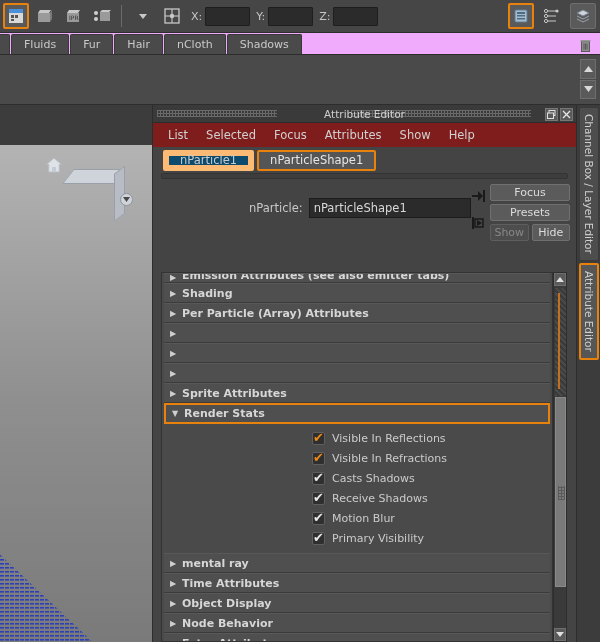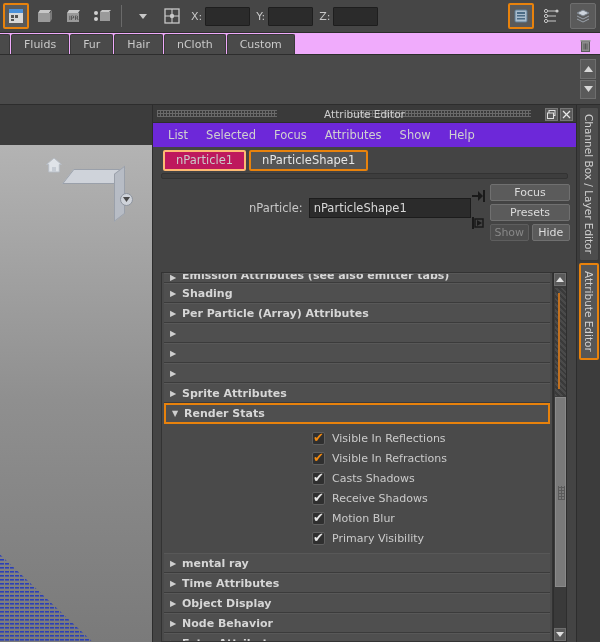--- a/index.html
+++ b/index.html
@@ -130,32 +130,32 @@
   .grip-r { left: 198px; width: 180px; }
   .ae-title-text { color: #cfcfcf; font-size: 10.5px; position: relative; z-index:2; }
   .wbtns { position: absolute; right: 3px; top: 3px; display: flex; gap: 2px; z-index: 3;}
   .wbtn {
     width: 13px; height: 13px; background: #5a5a5a; border: 1px solid #777;
     display: flex; align-items: center; justify-content: center;
     color: #e0e0e0; font-size: 9px; line-height: 1;
   }
   .ae-menubar {
     height: 24px; display: flex; align-items: center; padding-left: 8px;
-    background: #6d28d9; gap: 4px;
+    background: #7f1d1d; gap: 4px;
   }
   .menu-item {
     color: #d0d0d0; font-size: 11.5px; padding: 2px 7px;
   }
   .ae-tabs {
     height: 26px; display: flex; align-items: center; padding-left: 10px; gap: 3px;
     background: #444;
   }
   .ae-tab {
-    height: 21px; padding: 0 11px; background: #be185d;
-    border: 2px solid #fdba74; border-radius: 2px;
+    height: 21px; padding: 0 11px; background: #0c4a6e;
+    border: 6px solid #fdba74; border-radius: 2px;
     color: #cacaca; font-size: 11.5px;
     display: flex; align-items: center;
   }
   .ae-tab.active { border: 2px solid #e8820c; background: #555; color: #e6e6e6;}
   .ae-tabs-under {
     height: 6px; margin: 0 8px; background: #3d3d3d;
     border: 1px solid #333; border-radius: 2px;
   }
 
   
@@ -344,21 +344,21 @@
       </div>
     </div>
   </div>
 
   <div class="shelfbar">
     <div class="shelftab cut"></div>
     <div class="shelftab">Fluids</div>
     <div class="shelftab">Fur</div>
     <div class="shelftab">Hair</div>
     <div class="shelftab">nCloth</div>
-    <div class="shelftab">Custom</div>
+    <div class="shelftab">Shadows</div>
   </div>
   <div class="trashwrap">
     <svg width="13" height="15" viewBox="0 0 13 15">
         <rect x="2.5" y="3.5" width="8" height="10" fill="#8c8c8c" stroke="#5a5a5a"></rect>
         <rect x="1.5" y="2" width="10" height="1.6" fill="#9a9a9a"></rect>
         <line x1="5" y1="5.5" x2="5" y2="11.5" stroke="#5a5a5a"></line>
         <line x1="6.5" y1="5.5" x2="6.5" y2="11.5" stroke="#5a5a5a"></line>
         <line x1="8" y1="5.5" x2="8" y2="11.5" stroke="#5a5a5a"></line>
       </svg>
   </div>

